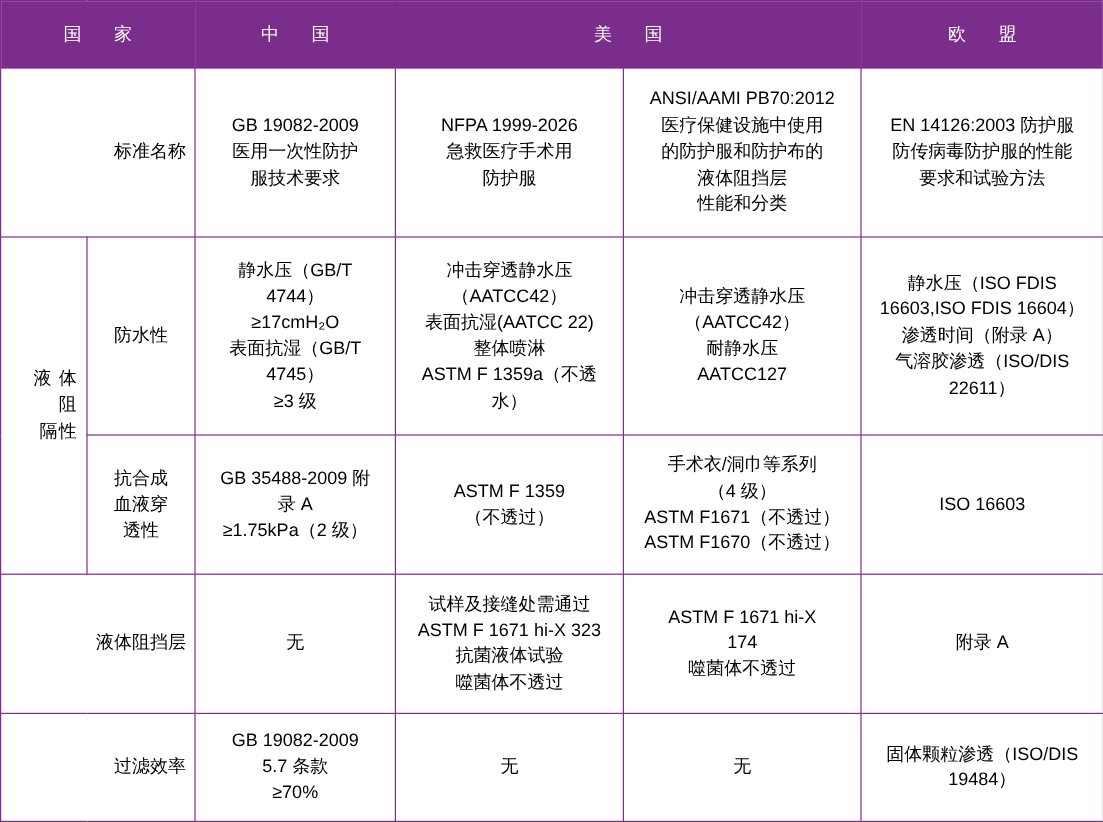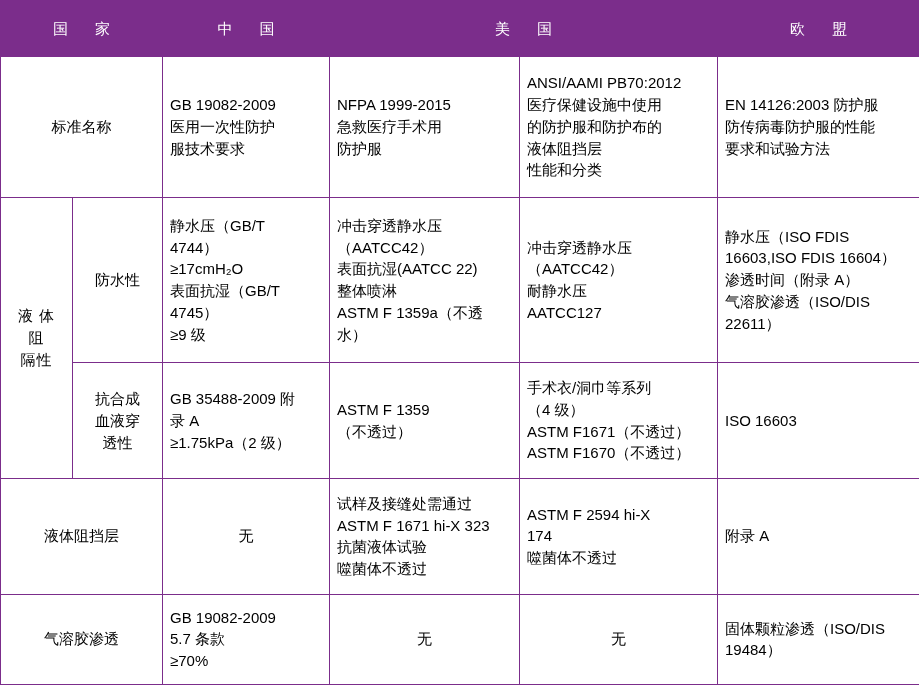--- a/index.html
+++ b/index.html
@@ -44,34 +44,34 @@
     font-weight: bold;
     letter-spacing: 6px;
     padding: 10px 4px;
     height: 56px;
   }
   thead th .hdr-inner {
     display: block;
     text-indent: 6px;
   }
   td.rowlabel {
-    text-align: center;
+    text-align: right;
     font-size: 15px;
   }
   td.rowlabel-wide {
-    text-align: center;
+    text-align: right;
     font-size: 15px;
     letter-spacing: 1px;
   }
   td.sub {
     text-align: center;
     font-size: 15px;
   }
   td.cell {
-    text-align: left;
+    text-align: center;
   }
   td.center {
     text-align: center;
   }
   .cellbox {
     display: block;
     white-space: pre-line;
   }
   col.c-label { width: 72px; }
   col.c-sub { width: 90px; }
@@ -111,21 +111,21 @@
     </thead>
     <tbody>
       <tr>
         <td colspan="2" class="rowlabel">标准名称</td>
         <td class="cell">
             <span class="cellbox">GB 19082-2009
 医用一次性防护
 服技术要求</span>
           </td>
         <td class="cell">
-            <span class="cellbox">NFPA 1999-2015
+            <span class="cellbox">NFPA 1999-2026
 急救医疗手术用
 防护服</span>
           </td>
         <td class="cell">
             <span class="cellbox">ANSI/AAMI PB70:2012
 医疗保健设施中使用
 的防护服和防护布的
 液体阻挡层
 性能和分类</span>
           </td>
@@ -142,21 +142,21 @@
           </td>
         <td class="sub">
             <span class="cellbox">防水性</span>
           </td>
         <td class="cell">
             <span class="cellbox">静水压（GB/T
 4744）
 ≥17cmH₂O
 表面抗湿（GB/T
 4745）
-≥9 级</span>
+≥3 级</span>
           </td>
         <td class="cell">
             <span class="cellbox">冲击穿透静水压
 （AATCC42）
 表面抗湿(AATCC 22)
 整体喷淋
 ASTM F 1359a（不透
 水）</span>
           </td>
         <td class="cell">
@@ -203,30 +203,30 @@
         <td class="center">
             <span class="cellbox">无</span>
           </td>
         <td class="cell">
             <span class="cellbox">试样及接缝处需通过
 ASTM F 1671 hi-X 323
 抗菌液体试验
 噬菌体不透过</span>
           </td>
         <td class="cell">
-            <span class="cellbox">ASTM F 2594 hi-X
+            <span class="cellbox">ASTM F 1671 hi-X
 174
 噬菌体不透过</span>
           </td>
         <td class="cell">
             <span class="cellbox">附录 A</span>
           </td>
       </tr>
       <tr>
-        <td colspan="2" class="rowlabel">气溶胶渗透</td>
+        <td colspan="2" class="rowlabel">过滤效率</td>
         <td class="cell">
             <span class="cellbox">GB  19082-2009
 5.7 条款
 ≥70%</span>
           </td>
         <td class="center">
             <span class="cellbox">无</span>
           </td>
         <td class="center">
             <span class="cellbox">无</span>

